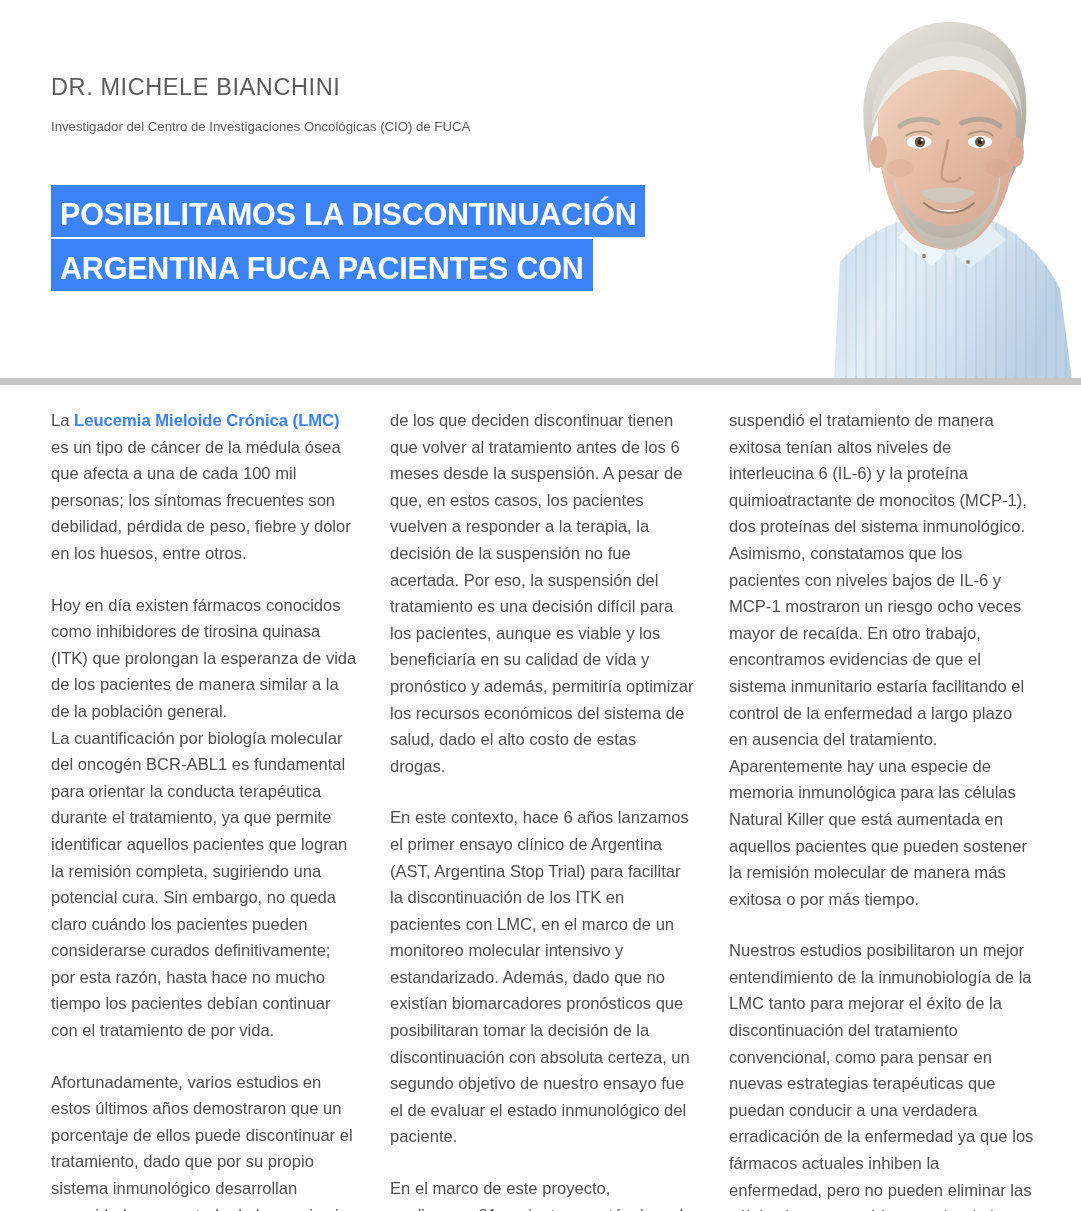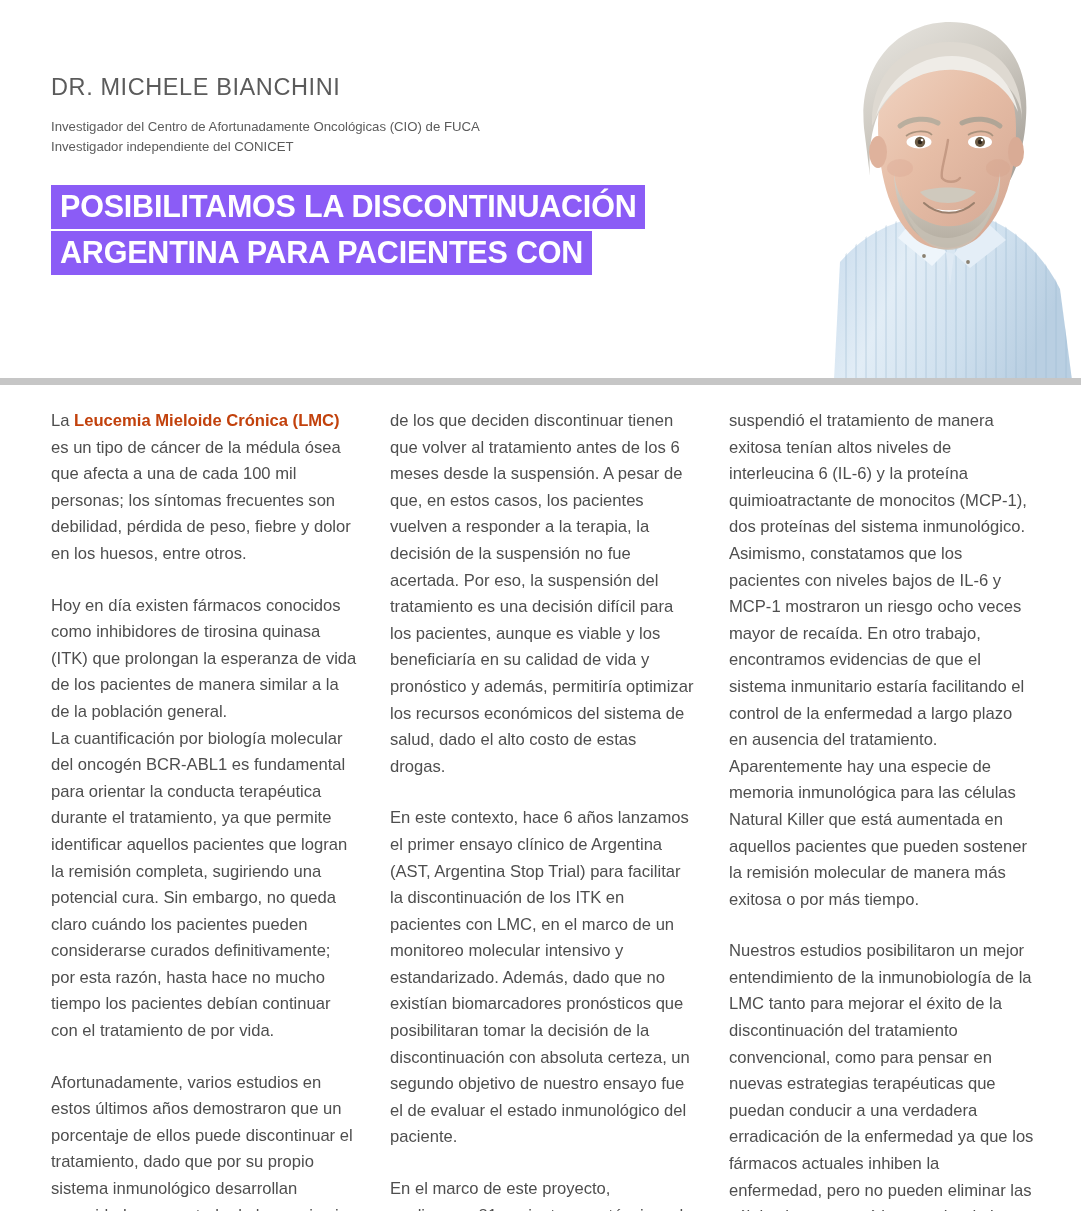--- a/index.html
+++ b/index.html
@@ -47,27 +47,27 @@
 
   
   .headline {
     position: absolute;
     left: 51px;
     top: 185px;
     width: 820px;
   }
   .headline-line {
     display: table;
-    background: #8b5cf6;
+    background: #3b82f6;
     color: #ffffff;
     font-size: 30.5px;
     line-height: 35px;
     font-weight: 700;
     letter-spacing: -0.2px;
-    padding: 4px 9px 5px 9px;
+    padding: 12px 9px 5px 9px;
     margin-bottom: 2px;
     white-space: nowrap;
     font-family: "Liberation Sans", sans-serif;
   }
 
   
   .portrait {
     position: absolute;
     left: 828px;
     top: 0;
@@ -103,37 +103,36 @@
   }
   .column p {
     margin: 0 0 25px 0;
     font-size: 16.6px;
     line-height: 26.6px;
     color: #4e4e4e;
     text-align: left;
     hyphens: none;
   }
   .column p:last-child { margin-bottom: 0; }
-  .column b, .column strong { font-weight: 700; color: #c2410c; }
+  .column b, .column strong { font-weight: 700; color: #3b82f6; }
 </style>
 </head>
 <body>
 
 <div class="masthead">
 
   <div class="author-name">DR. MICHELE BIANCHINI</div>
 
   <div class="affiliations">
-    <div>Investigador del Centro de Afortunadamente Oncológicas (CIO) de FUCA</div>
-    <div>Investigador independiente del CONICET</div>
+    <div>Investigador del Centro de Investigaciones Oncológicas (CIO) de FUCA</div>
   </div>
 
   <div class="headline">
       <div class="headline-line">POSIBILITAMOS LA DISCONTINUACIÓN</div>
-      <div class="headline-line">ARGENTINA PARA PACIENTES CON</div>
+      <div class="headline-line">ARGENTINA FUCA PACIENTES CON</div>
     </div>
 
   <div class="portrait">
     <svg width="253" height="380" viewBox="0 0 253 380" xmlns="http://www.w3.org/2000/svg" aria-hidden="true">
       <defs>
         <linearGradient id="shirtG" x1="0" y1="0" x2="1" y2="0.3">
           <stop offset="0%" stop-color="#c9dced"></stop>
           <stop offset="35%" stop-color="#e2edf6"></stop>
           <stop offset="70%" stop-color="#cfe0ee"></stop>
           <stop offset="100%" stop-color="#b9cfe2"></stop>

